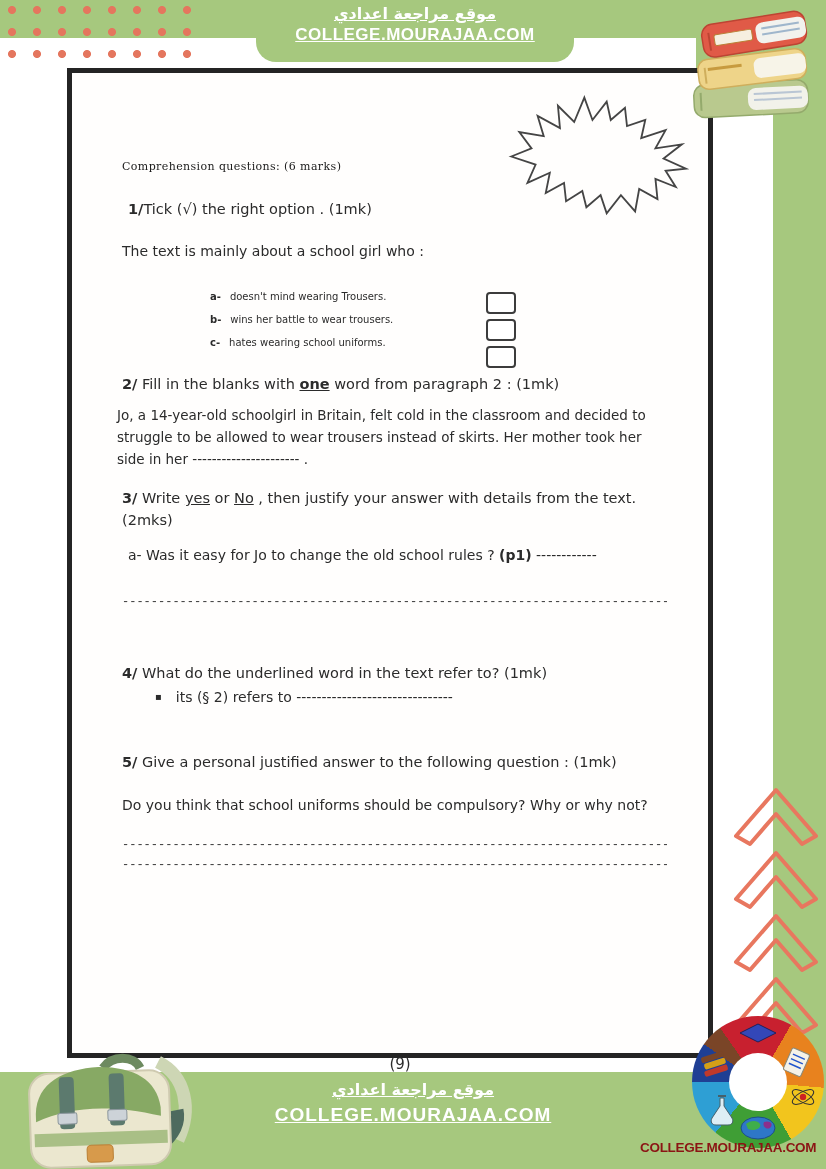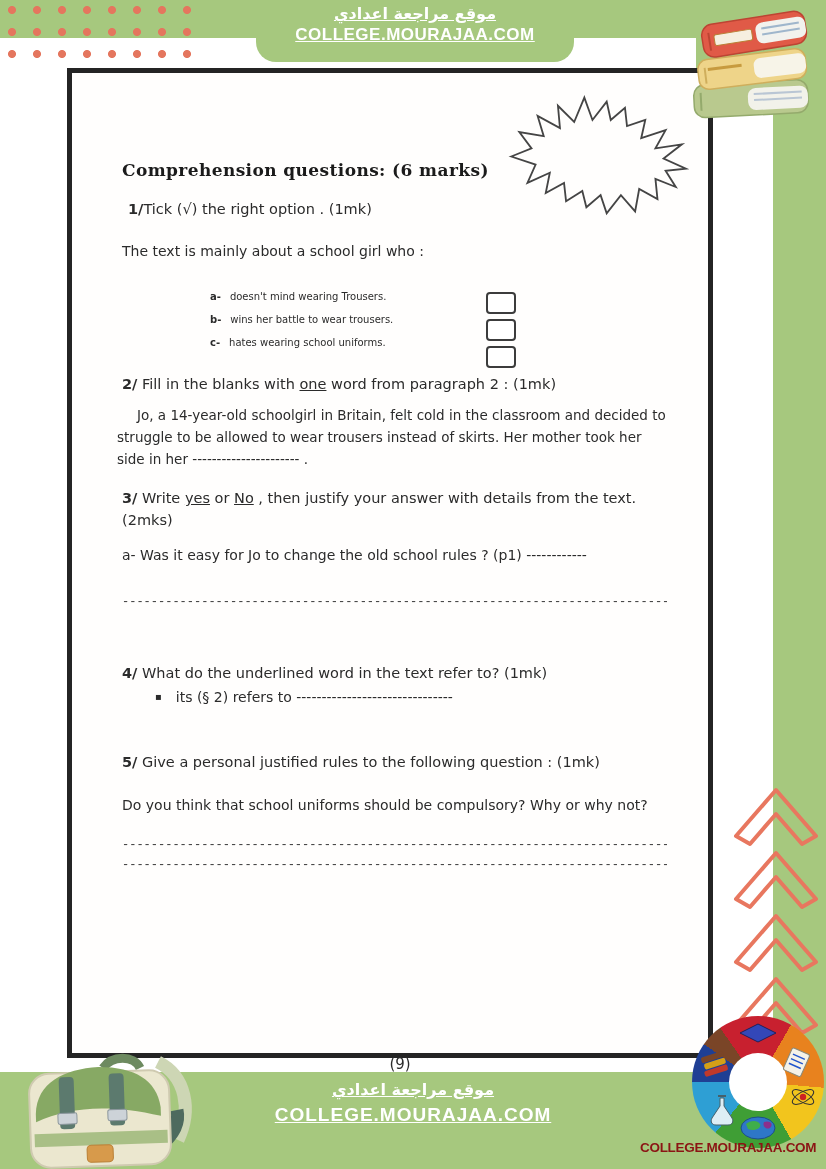--- a/index.html
+++ b/index.html
@@ -19,24 +19,24 @@
   .site-url{margin-top:2px;font-size:17px;font-weight:bold;color:#ffffff;text-decoration:underline;letter-spacing:.5px;font-family:"Liberation Sans",sans-serif;}
 
   .footer-band{left:0;top:1072px;width:826px;height:97px;background:#a6c87e;}
   .footer-ar{left:0;top:1080px;width:826px;text-align:center;font-size:16px;font-weight:bold;color:#fff;text-decoration:underline;}
   .footer-url{left:0;top:1104px;width:826px;text-align:center;font-size:19px;font-weight:bold;color:#fff;text-decoration:underline;letter-spacing:1px;font-family:"Liberation Sans",sans-serif;}
 
   
   .frame{left:67px;top:68px;width:646px;height:990px;border:5px solid #242424;box-sizing:border-box;background:#fffefd;}
   .frame *{white-space:nowrap;}
   .t{position:absolute;color:#2b2b2b;font-size:14px;}
-  .title{font-family:"DejaVu Serif",serif;font-weight:bold;font-size:17px;color:#1b1b1b;letter-spacing:.4px;}
+  .title{font-family:"DejaVu Serif",serif;font-weight:normal;font-size:11px;color:#1b1b1b;letter-spacing:.4px;}
   .qnum{font-weight:bold;}
   .u{text-decoration:underline;}
-  .b{font-weight:normal;}
+  .b{font-weight:bold;}
   .opt{font-size:10px;color:#2b2b2b;}
   .opt .letter{font-weight:bold;margin-right:9px;}
   .checkbox{position:absolute;width:26px;height:18px;border:2px solid #3c3c3c;border-radius:4px;background:#fff;}
   .dashline{position:absolute;width:545px;overflow:hidden;font-family:"Liberation Mono",monospace;font-size:12px;color:#3a3a3a;}
   .pagenum{left:360px;top:1055px;width:80px;text-align:center;font-size:15px;color:#2b2b2b;}
 
   
   .logo-caption{left:640px;top:1140px;width:172px;text-align:right;font-family:"Liberation Sans",sans-serif;
                 font-weight:bold;font-size:13.5px;letter-spacing:-.3px;color:#8b1414;}
   .logo-ring{left:692px;top:1016px;width:132px;height:132px;border-radius:50%;
@@ -84,46 +84,46 @@
     </div>
 
     <div class="checkbox" style="left:414px;top:219px;"></div>
     <div class="checkbox" style="left:414px;top:246px;"></div>
     <div class="checkbox" style="left:414px;top:273px;"></div>
 
     <div class="t" style="left:50px;top:303px;font-size:14.5px;">
       <span class="qnum">2/</span><span> Fill in the blanks with </span><span class="u b">one</span><span> word from paragraph  2 :  (1mk)</span>
     </div>
 
-    <div class="t" style="left:45px;top:334px;font-size:13.5px;margin-left:20px;">Jo, a 14-year-old schoolgirl in Britain, felt cold in the classroom and decided to</div>
+    <div class="t" style="left:45px;top:334px;font-size:13.5px;">Jo, a 14-year-old schoolgirl in Britain, felt cold in the classroom and decided to</div>
     <div class="t" style="left:45px;top:356px;font-size:13.5px;">struggle to be allowed  to wear trousers instead of skirts. Her mother took her</div>
     <div class="t" style="left:45px;top:378px;font-size:13.5px;text-align:center;">
       <span>side  in her </span><span>----------------------</span><span> .</span>
     </div>
 
     <div class="t" style="left:50px;top:417px;font-size:14.5px;">
       <span class="qnum">3/</span><span> Write  </span><span class="u">yes</span><span> or </span><span class="u">No</span><span> , then justify your answer with details from the text.</span>
     </div>
     <div class="t" style="left:50px;top:439px;font-size:14.5px;">(2mks)</div>
 
-    <div class="t" style="left:50px;top:474px;">
+    <div class="t" style="left:56px;top:474px;">
       <span>a-  Was it easy for Jo to change the old school rules ?  </span><span class="b">(p1)</span><span>   ------------</span>
     </div>
 
     <div class="dashline" style="left:50px;top:522px;">----------------------------------------------------------------------------------------------------</div>
 
     <div class="t" style="left:50px;top:592px;font-size:14.5px;">
       <span class="qnum">4/</span><span> What do the underlined word in the text refer to? (1mk)</span>
     </div>
     <div class="t" style="left:83px;top:616px;">
       <span style="font-size:10px;vertical-align:2px;margin-right:14px;">▪</span><span>its (§ 2) refers to </span><span>-------------------------------</span>
     </div>
 
     <div class="t" style="left:50px;top:681px;font-size:14.5px;">
-      <span class="qnum">5/</span><span> Give a personal justified rules to the following question : (1mk)</span>
+      <span class="qnum">5/</span><span> Give a personal justified answer to the following question : (1mk)</span>
     </div>
     <div class="t" style="left:50px;top:724px;text-align:center;">Do you think that school uniforms should be compulsory? Why or why not?</div>
 
     <div class="dashline" style="left:50px;top:765px;">----------------------------------------------------------------------------------------------------</div>
     <div class="dashline" style="left:50px;top:785px;">----------------------------------------------------------------------------------------------------</div>
   </div>
 
   <div class="abs pagenum">(9)</div>
 
   <svg class="abs" style="left:692px;top:4px;" width="134" height="116" viewBox="0 0 134 116">

